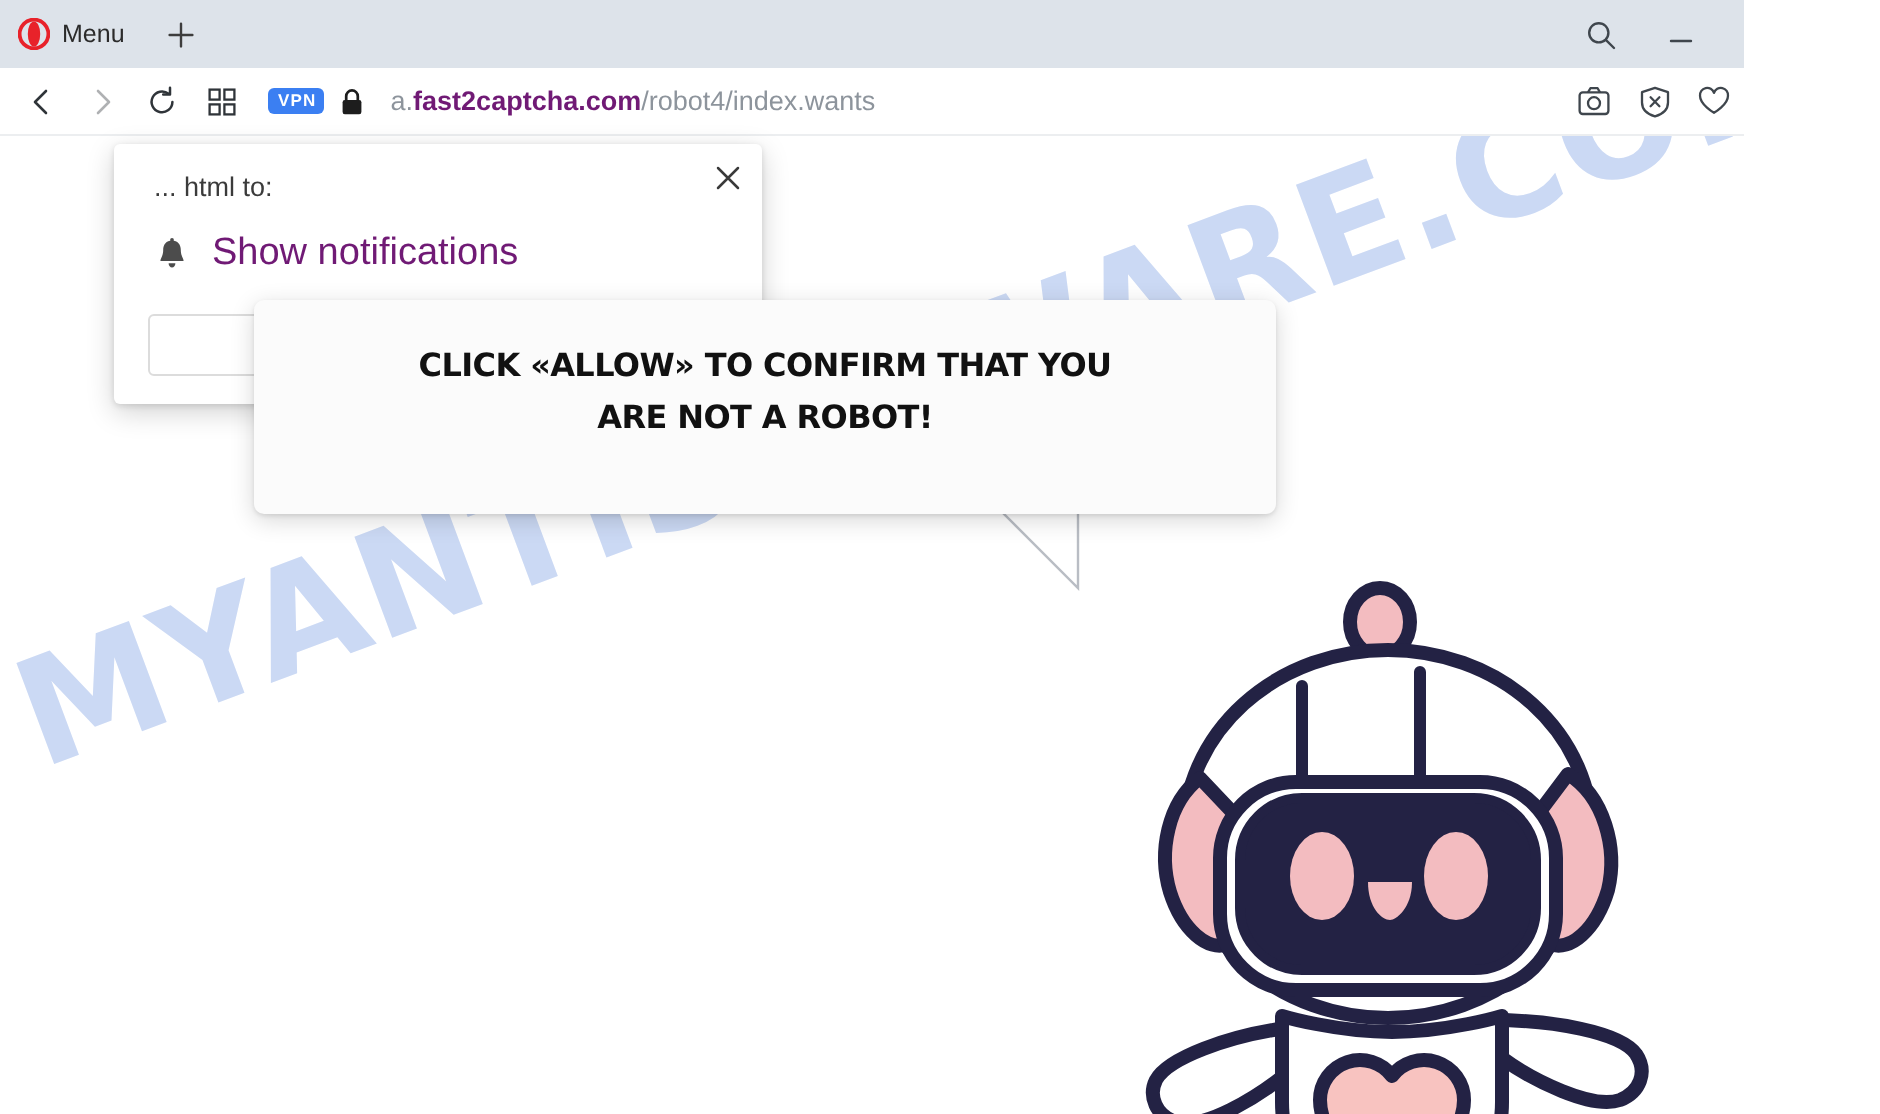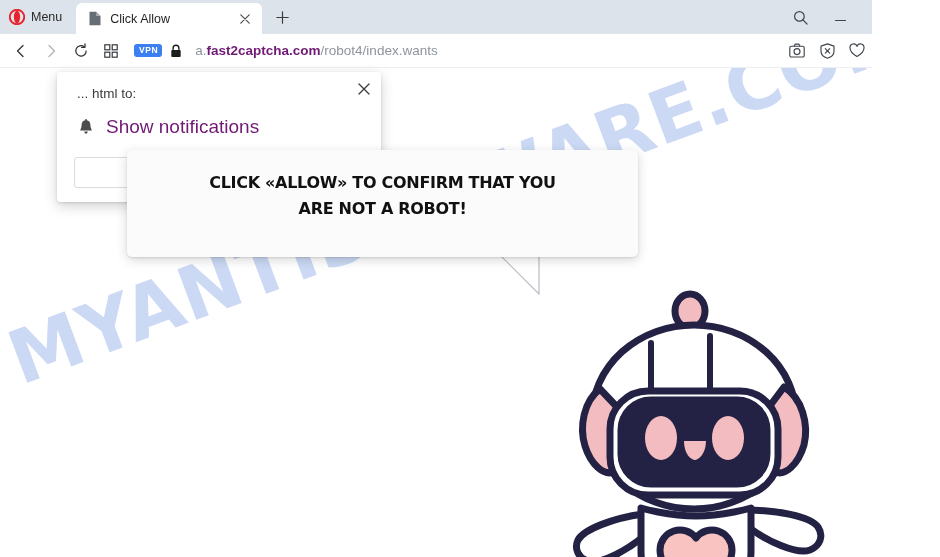--- a/index.html
+++ b/index.html
@@ -326,34 +326,20 @@
     <div class="menu-btn">
       <span class="opera-logo">
         <svg width="16" height="16" viewBox="0 0 16 16">
           <ellipse cx="8" cy="8" rx="7.2" ry="7.2" fill="none" stroke="#e8222a" stroke-width="1.9"></ellipse>
           <ellipse cx="8" cy="8" rx="3.1" ry="6.3" fill="#e8222a"></ellipse>
         </svg>
       </span>
       <span class="menu-label">Menu</span>
     </div>
 
-    <div class="tab">
-      <span class="tab-favicon">
-        <svg width="14" height="15" viewBox="0 0 14 15">
-          <path d="M1.5 0.8 H8.2 L12.5 5.1 V14.2 H1.5 Z" fill="#666d75"></path>
-          <path d="M8.2 0.8 L12.5 5.1 H8.2 Z" fill="#a9b0b8"></path>
-        </svg>
-      </span>
-      <span class="tab-title">Click Allow</span>
-      <span class="tab-close">
-        <svg width="10" height="10" viewBox="0 0 10 10">
-          <path d="M0.8 0.8 L9.2 9.2 M9.2 0.8 L0.8 9.2" stroke="#4a4a4a" stroke-width="1.15" stroke-linecap="round"></path>
-        </svg>
-      </span>
-    </div>
 
     <div class="newtab-btn">
       <svg width="13" height="13" viewBox="0 0 13 13">
         <path d="M6.5 0.8 V12.2 M0.8 6.5 H12.2" stroke="#3d3d3d" stroke-width="1.2" stroke-linecap="round"></path>
       </svg>
     </div>
 
     <div class="tabbar-spacer"></div>
 
     <div class="win-controls">

